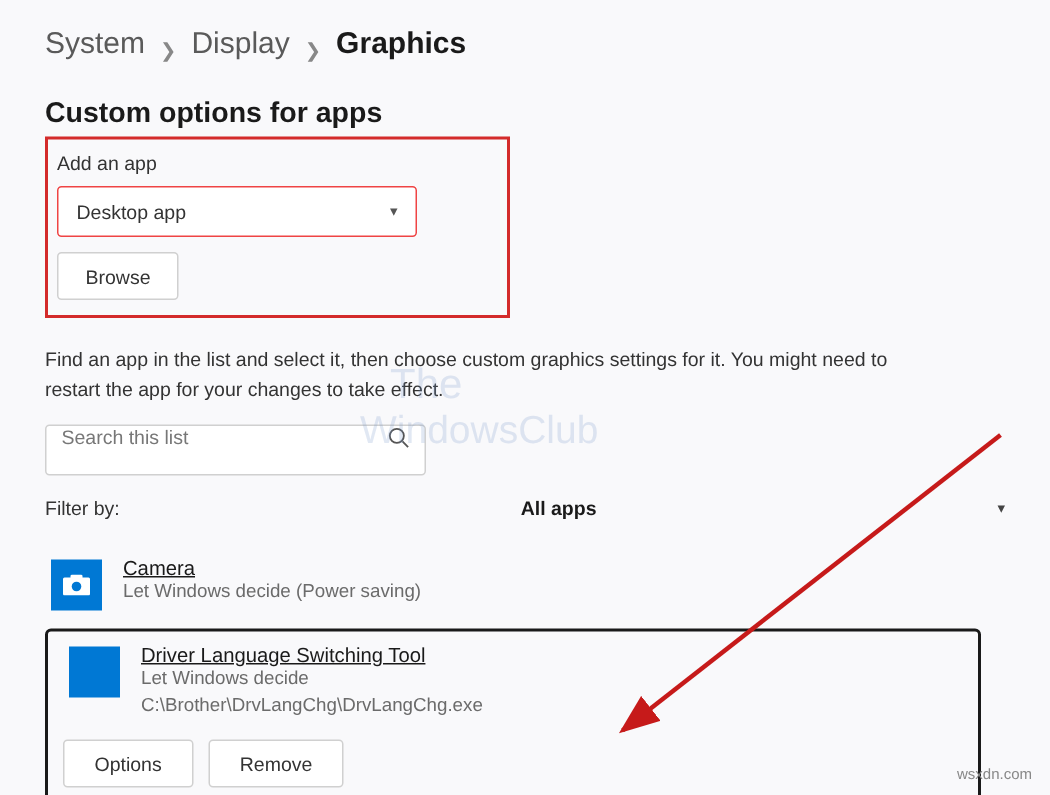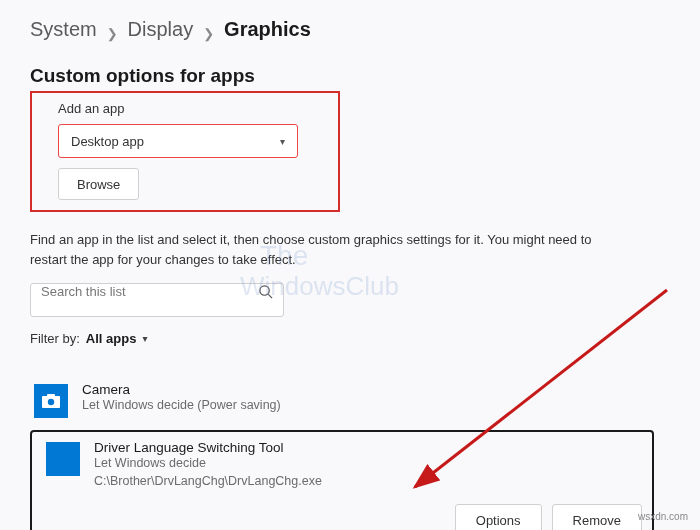--- a/index.html
+++ b/index.html
@@ -5,47 +5,47 @@
     * { box-sizing: border-box; margin: 0; padding: 0; font-family: "Segoe UI", sans-serif; }
     body { width: 700px; height: 530px; background: #f9f9fb; color: #1a1a1a; position: relative; overflow: hidden; }
     .page { padding: 18px 30px 0 30px; }
 
     .breadcrumb { display: flex; align-items: flex-end; gap: 10px; font-size: 20px; color: #5a5a5a; margin-bottom: 24px; }
     .breadcrumb .chev { color: #888; font-size: 13px; }
     .breadcrumb .current { font-weight: 600; color: #1a1a1a; }
 
     .section-title { font-size: 19px; font-weight: 600; margin-bottom: 4px; }
 
-    .add-app-box { border: 2px solid #d42b2b; padding: 8px 10px 10px 26px; width: 310px; margin-bottom: 18px; }
+    .add-app-box { border: 2px solid #d42b2b; padding: 8px 10px 10px 6px; width: 310px; margin-bottom: 18px; }
     .add-app-label { font-size: 13px; color: #333; margin-bottom: 8px; }
     .dropdown { background: #fff; border: 1px solid #ef4444; border-radius: 3px; height: 34px; width: 240px; display: flex; align-items: center; justify-content: space-between; padding: 0 12px; font-size: 13px; color: #333; margin-bottom: 10px; cursor: pointer; }
     .dropdown .chev-down { font-size: 10px; color: #555; }
     .browse-btn { background: #fff; border: 1px solid #d0d0d0; border-radius: 3px; height: 32px; padding: 0 18px; font-size: 13px; color: #333; cursor: pointer; display: inline-flex; align-items: center; }
 
     .helper-text { font-size: 13px; color: #333; line-height: 1.5; max-width: 590px; margin-bottom: 14px; }
 
     .search-box { background: #fff; border: 1px solid #d0d0d0; border-radius: 3px; height: 34px; width: 254px; display: flex; align-items: flex-start; padding: 0 10px; margin-bottom: 14px; }
     .search-box input { border: none; outline: none; flex: 1; font-size: 13px; color: #333; background: transparent; }
     .search-box input::placeholder { color: #777; }
     .search-box .search-icon { color: #555; }
 
-    .filter-row { font-size: 13px; color: #333; display: flex; align-items: center; gap: 6px; margin-bottom: 30px; }
+    .filter-row { font-size: 13px; color: #333; display: flex; align-items: center; gap: 6px; margin-bottom: 19px; justify-content: space-between; }
     .filter-row .value { font-weight: 600; color: #1a1a1a; }
     .filter-row .chev-down { font-size: 10px; color: #444; }
 
     .app-row { display: flex; gap: 14px; align-items: flex-start; padding: 6px 4px; }
     .app-icon { width: 34px; height: 34px; display: flex; align-items: center; justify-content: center; margin-top: 2px; flex-shrink: 0; }
     .camera-icon { background: #0078d4; color: #fff; font-size: 16px; }
     .generic-icon { background: #0078d4; }
-    .app-text .name { font-size: 13.5px; color: #1a1a1a; }
+    .app-text .name { font-size: 13.5px; color: #1a1a1a; text-decoration: underline; }
     .app-text .desc { font-size: 12.5px; color: #6b6b6b; line-height: 1.4; }
 
     .selected-box { border: 2px solid #1a1a1a; border-radius: 4px; padding: 8px 10px 10px 10px; margin-top: 6px; width: 624px; }
     .selected-box .app-row { padding-top: 0; }
-    .button-row { display: flex; gap: 10px; justify-content: flex-end; margin-top: 8px; }
+    .button-row { display: flex; gap: 10px; margin-top: 8px; }
     .btn { background: #fff; border: 1px solid #d0d0d0; border-radius: 3px; height: 32px; padding: 0 20px; font-size: 13px; color: #333; cursor: pointer; display: inline-flex; align-items: center; }
 
     .watermark { position: absolute; top: 240px; left: 260px; font-size: 28px; color: rgba(120,150,200,0.22); font-weight: 400; pointer-events: none; line-height: 1.15; }
     .watermark .line2 { font-size: 26px; margin-left: -20px; }
 
     .arrow-svg { position: absolute; top: 0; left: 0; width: 700px; height: 530px; pointer-events: none; }
 
     .attribution { position: absolute; bottom: 8px; right: 12px; font-size: 10px; color: #888; }
   </style>
 </head>

